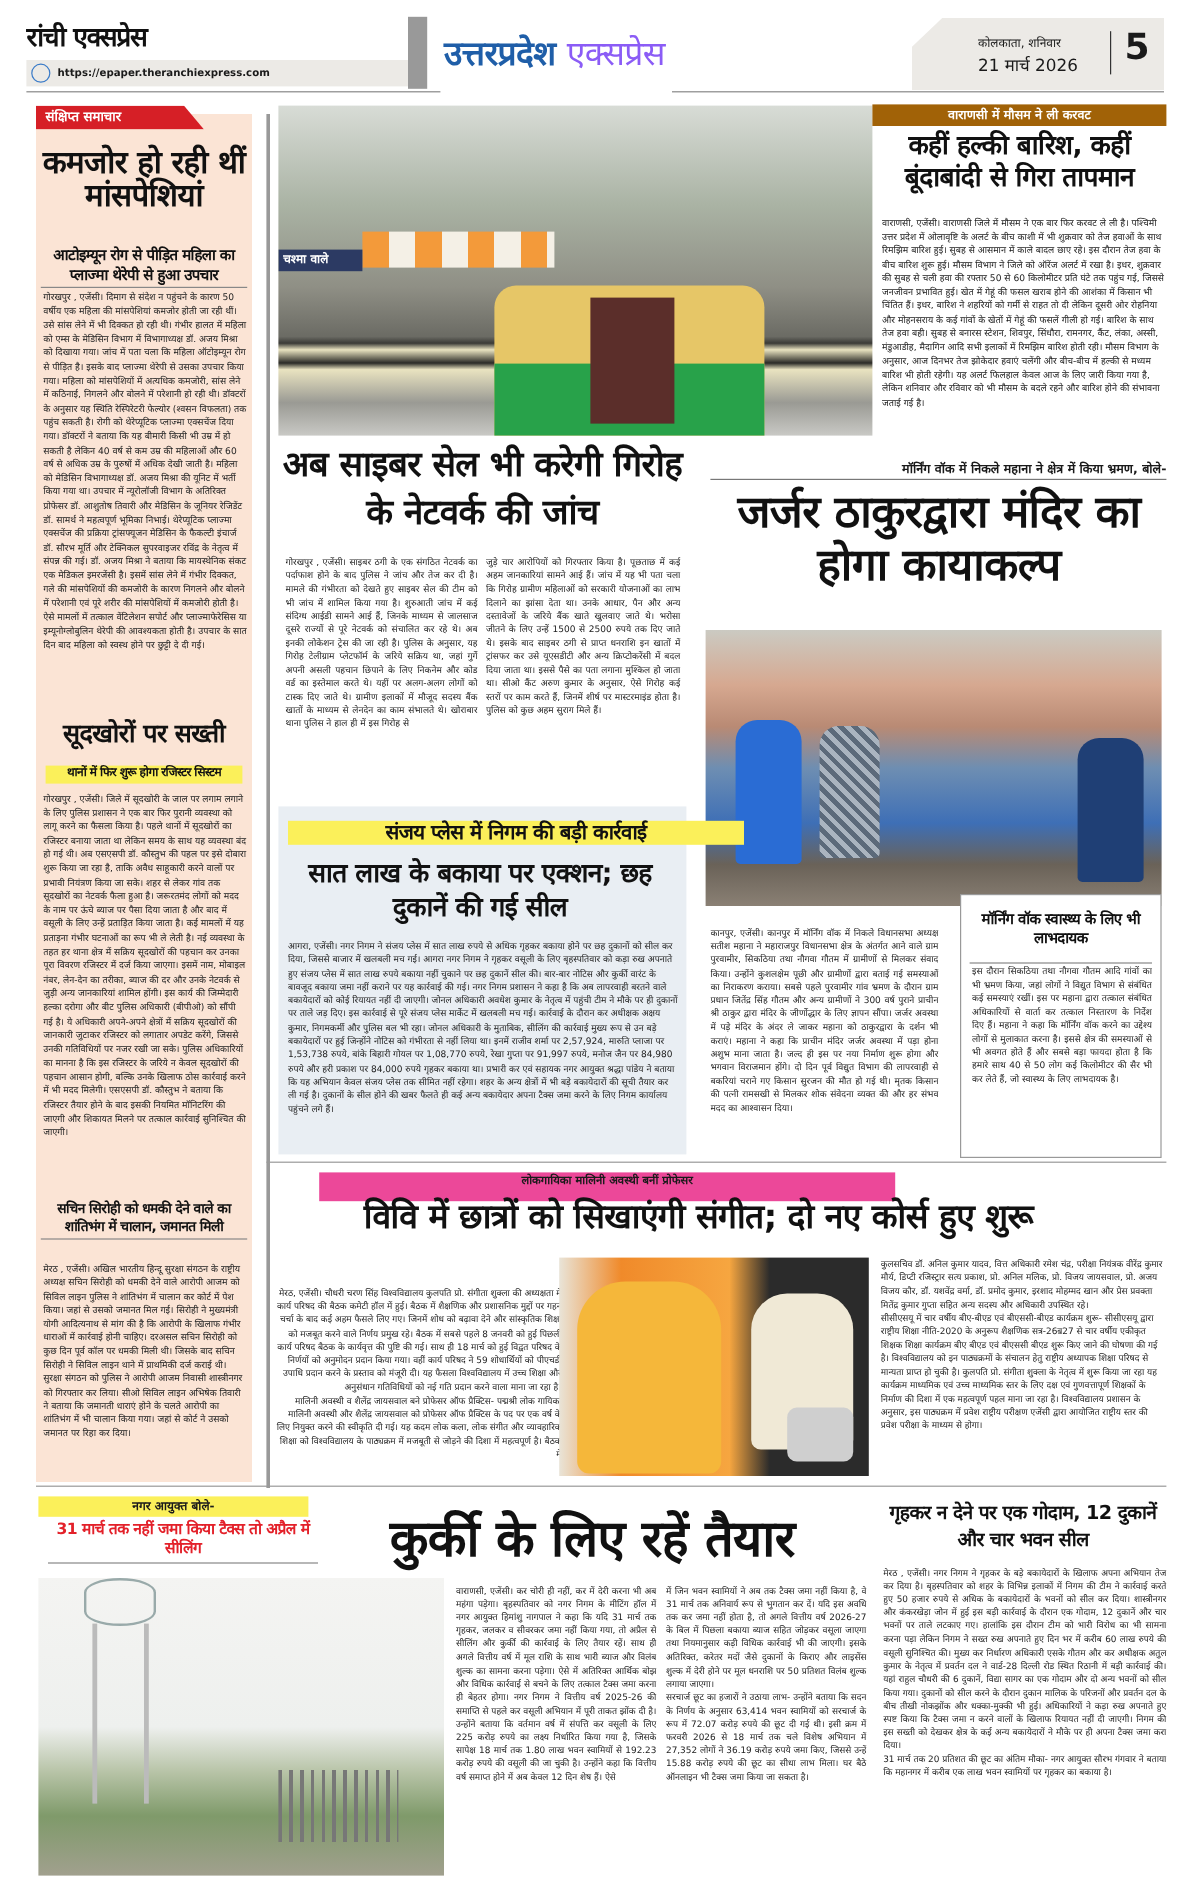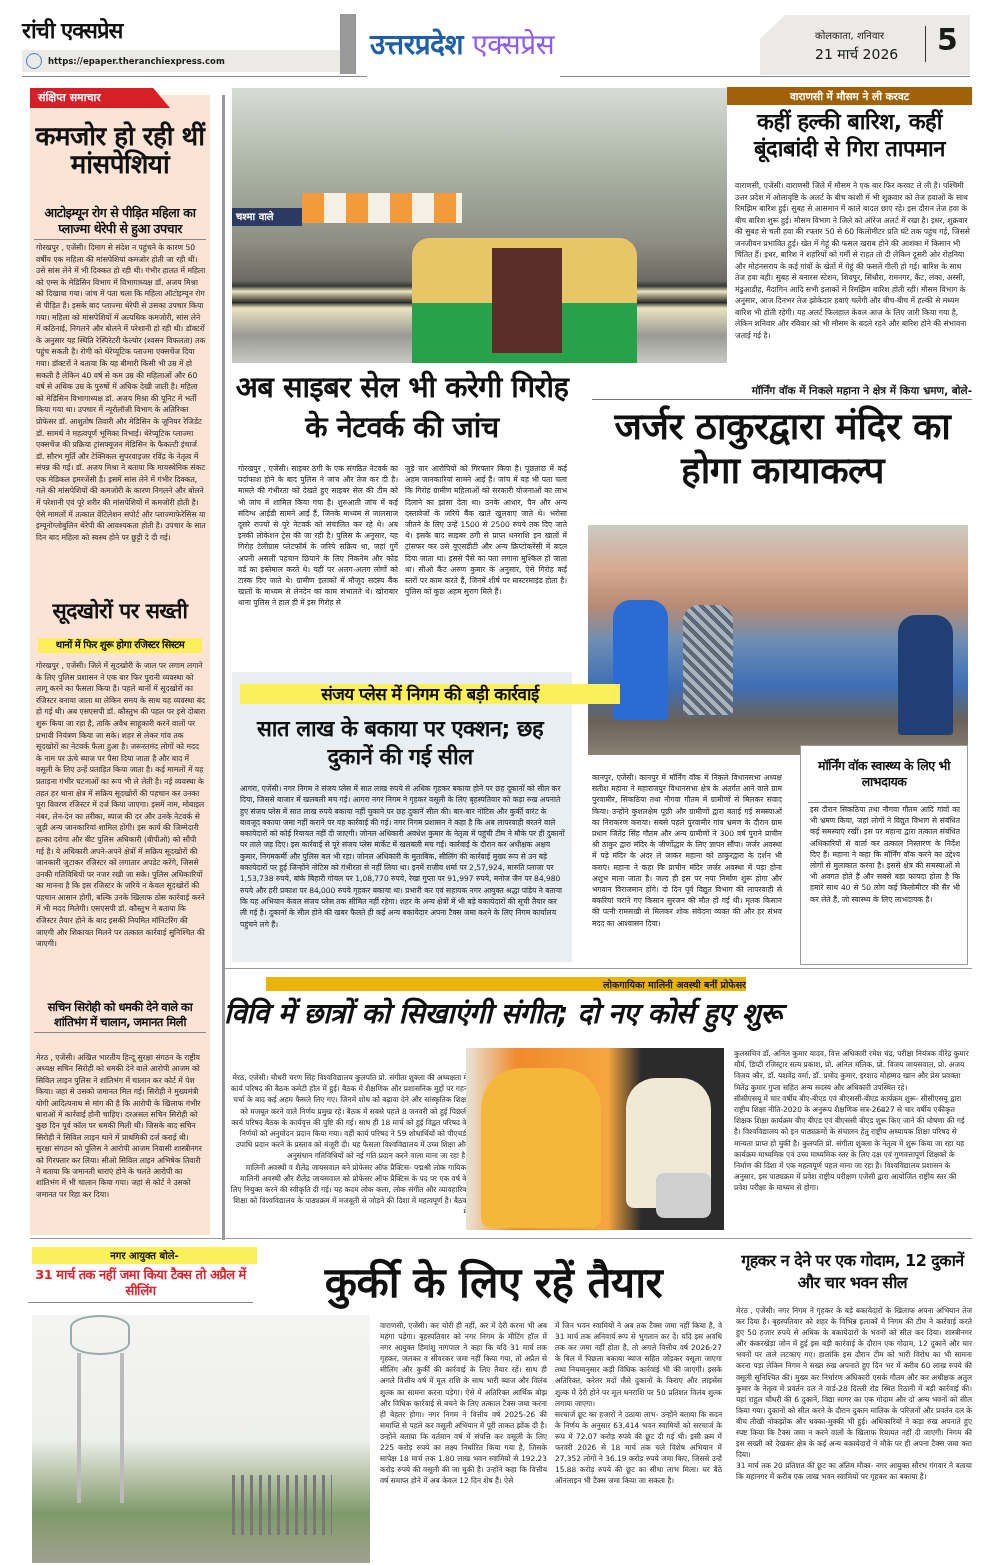--- a/index.html
+++ b/index.html
@@ -87,42 +87,42 @@
 <div class="abs hl" style="left:808px;top:758px;width:152px;font-size:12.5px;line-height:16px;border-bottom:1px solid #888;padding-bottom:12px">मॉर्निंग वॉक स्वास्थ्य के लिए भी लाभदायक</div>
 <div class="abs body-text" style="left:810px;top:804px;width:150px;height:150px;overflow:hidden;font-size:7.5px;line-height:11.2px">इस दौरान सिकठिया तथा नौगवा गौतम आदि गांवों का भी भ्रमण किया, जहां लोगों ने विद्युत विभाग से संबंधित कई समस्याएं रखीं। इस पर महाना द्वारा तत्काल संबंधित अधिकारियों से वार्ता कर तत्काल निस्तारण के निर्देश दिए हैं। महाना ने कहा कि मॉर्निंग वॉक करने का उद्देश्य लोगों से मुलाकात करना है। इससे क्षेत्र की समस्याओं से भी अवगत होते हैं और सबसे बड़ा फायदा होता है कि हमारे साथ 40 से 50 लोग कई किलोमीटर की सैर भी कर लेते हैं, जो स्वास्थ्य के लिए लाभदायक है।</div>
 
 <div class="abs" style="left:232px;top:672px;width:340px;height:290px;background:#e9eef3"></div>
 <div class="abs hl" style="left:240px;top:684px;width:380px;font-size:17px;background:#fbf05a;padding:1px 0">संजय प्लेस में निगम की बड़ी कार्रवाई</div>
 <div class="abs hl" style="left:240px;top:715px;width:320px;font-size:22px;line-height:28px">सात लाख के बकाया पर एक्शन; छह दुकानें की गई सील</div>
 <div class="abs body-text" style="left:240px;top:783px;width:326px;height:170px;overflow:hidden;font-size:7.5px;line-height:11.3px;text-align:left">आगरा, एजेंसी। नगर निगम ने संजय प्लेस में सात लाख रुपये से अधिक गृहकर बकाया होने पर छह दुकानों को सील कर दिया, जिससे बाजार में खलबली मच गई। आगरा नगर निगम ने गृहकर वसूली के लिए बृहस्पतिवार को कड़ा रुख अपनाते हुए संजय प्लेस में सात लाख रुपये बकाया नहीं चुकाने पर छह दुकानें सील की। बार-बार नोटिस और कुर्की वारंट के बावजूद बकाया जमा नहीं कराने पर यह कार्रवाई की गई। नगर निगम प्रशासन ने कहा है कि अब लापरवाही बरतने वाले बकायेदारों को कोई रियायत नहीं दी जाएगी। जोनल अधिकारी अवधेश कुमार के नेतृत्व में पहुंची टीम ने मौके पर ही दुकानों पर ताले जड़ दिए। इस कार्रवाई से पूरे संजय प्लेस मार्केट में खलबली मच गई। कार्रवाई के दौरान कर अधीक्षक अक्षय कुमार, निगमकर्मी और पुलिस बल भी रहा। जोनल अधिकारी के मुताबिक, सीलिंग की कार्रवाई मुख्य रूप से उन बड़े बकायेदारों पर हुई जिन्होंने नोटिस को गंभीरता से नहीं लिया था। इनमें राजीव शर्मा पर 2,57,924, मारुति प्लाजा पर 1,53,738 रुपये, बांके बिहारी गोयल पर 1,08,770 रुपये, रेखा गुप्ता पर 91,997 रुपये, मनोज जैन पर 84,980 रुपये और हरी प्रकाश पर 84,000 रुपये गृहकर बकाया था। प्रभारी कर एवं सहायक नगर आयुक्त श्रद्धा पांडेय ने बताया कि यह अभियान केवल संजय प्लेस तक सीमित नहीं रहेगा। शहर के अन्य क्षेत्रों में भी बड़े बकायेदारों की सूची तैयार कर ली गई है। दुकानों के सील होने की खबर फैलते ही कई अन्य बकायेदार अपना टैक्स जमा करने के लिए निगम कार्यालय पहुंचने लगे हैं।</div>
 
 <div class="abs" style="left:222px;top:968px;width:750px;height:1px;background:#999"></div>
 
-<div class="abs" style="left:266px;top:977px;width:480px;height:14px;background:#eab308;font-size:9.5px;font-weight:bold;text-align:right;line-height:16px">लोकगायिका मालिनी अवस्थी बनीं प्रोफेसर</div>
-<div class="abs hl" style="left:224px;top:995px;width:740px;font-size:28px;line-height:38px;font-style:italic;text-align:left">विवि में छात्रों को सिखाएंगी संगीत; दो नए कोर्स हुए शुरू</div>
+<div class="abs" style="left:266px;top:977px;width:480px;height:24px;background:#ec4899;font-size:9.5px;font-weight:bold;text-align:center;line-height:16px">लोकगायिका मालिनी अवस्थी बनीं प्रोफेसर</div>
+<div class="abs hl" style="left:212px;top:995px;width:740px;font-size:28px;line-height:38px;text-align:center">विवि में छात्रों को सिखाएंगी संगीत; दो नए कोर्स हुए शुरू</div>
 <div class="abs body-text" style="left:228px;top:1072px;width:240px;height:190px;overflow:hidden;font-size:7.4px;line-height:11.2px;text-align:right">
   <span>मेरठ, एजेंसी। चौधरी चरण सिंह विश्वविद्यालय कुलपति प्रो. संगीता शुक्ला की अध्यक्षता में कार्य परिषद की बैठक कमेटी हॉल में हुई। बैठक में शैक्षणिक और प्रशासनिक मुद्दों पर गहन चर्चा के बाद कई अहम फैसले लिए गए। जिनमें शोध को बढ़ावा देने और सांस्कृतिक शिक्षा को मजबूत करने वाले निर्णय प्रमुख रहे। बैठक में सबसे पहले 8 जनवरी को हुई पिछली कार्य परिषद बैठक के कार्यवृत्त की पुष्टि की गई। साथ ही 18 मार्च को हुई विद्वत परिषद के निर्णयों को अनुमोदन प्रदान किया गया। वहीं कार्य परिषद ने 59 शोधार्थियों को पीएचडी उपाधि प्रदान करने के प्रस्ताव को मंजूरी दी। यह फैसला विश्वविद्यालय में उच्च शिक्षा और अनुसंधान गतिविधियों को नई गति प्रदान करने वाला माना जा रहा है।</span><br>
   <b>मालिनी अवस्थी व शैलेंद्र जायसवाल बने प्रोफेसर ऑफ प्रैक्टिस-</b>
   <span>पद्मश्री लोक गायिका मालिनी अवस्थी और शैलेंद्र जायसवाल को प्रोफेसर ऑफ प्रैक्टिस के पद पर एक वर्ष के लिए नियुक्त करने की स्वीकृति दी गई। यह कदम लोक कला, लोक संगीत और व्यावहारिक शिक्षा को विश्वविद्यालय के पाठ्यक्रम में मजबूती से जोड़ने की दिशा में महत्वपूर्ण है। बैठक में</span>
 </div>
 <div class="abs photo" style="left:466px;top:1048px;width:258px;height:182px;background:linear-gradient(90deg,#e9e4d8 0%,#f08a2a 20%,#f6a640 55%,#2b2b2b 68%,#2b2b2b 100%)">
   <div class="abs" style="left:15px;top:20px;width:120px;height:160px;background:#f5b73a;border-radius:40px 40px 10px 10px"></div>
   <div class="abs" style="left:160px;top:30px;width:85px;height:130px;background:#f0e9d6;border-radius:30px 30px 8px 8px"></div>
   <div class="abs" style="left:190px;top:125px;width:55px;height:45px;background:#cfcfcf;border-radius:8px"></div>
 </div>
 <div class="abs body-text" style="left:734px;top:1048px;width:238px;height:190px;overflow:hidden;font-size:7.4px;line-height:11.2px;text-align:left">
   <span>कुलसचिव डॉ. अनिल कुमार यादव, वित्त अधिकारी रमेश चंद्र, परीक्षा नियंत्रक वीरेंद्र कुमार मौर्य, डिप्टी रजिस्ट्रार सत्य प्रकाश, प्रो. अनिल मलिक, प्रो. विजय जायसवाल, प्रो. अजय विजय कौर, डॉ. यशवेंद्र वर्मा, डॉ. प्रमोद कुमार, इरशाद मोहम्मद खान और प्रेस प्रवक्ता मितेंद्र कुमार गुप्ता सहित अन्य सदस्य और अधिकारी उपस्थित रहे।</span><br>
   <b>सीसीएसयू में चार वर्षीय बीए-बीएड एवं बीएससी-बीएड कार्यक्रम शुरू-</b>
   <span>सीसीएसयू द्वारा राष्ट्रीय शिक्षा नीति-2020 के अनुरूप शैक्षणिक सत्र-26ॿ27 से चार वर्षीय एकीकृत शिक्षक शिक्षा कार्यक्रम बीए बीएड एवं बीएससी बीएड शुरू किए जाने की घोषणा की गई है। विश्वविद्यालय को इन पाठ्यक्रमों के संचालन हेतु राष्ट्रीय अध्यापक शिक्षा परिषद से मान्यता प्राप्त हो चुकी है। कुलपति प्रो. संगीता शुक्ला के नेतृत्व में शुरू किया जा रहा यह कार्यक्रम माध्यमिक एवं उच्च माध्यमिक स्तर के लिए दक्ष एवं गुणवत्तापूर्ण शिक्षकों के निर्माण की दिशा में एक महत्वपूर्ण पहल माना जा रहा है। विश्वविद्यालय प्रशासन के अनुसार, इस पाठ्यक्रम में प्रवेश राष्ट्रीय परीक्षण एजेंसी द्वारा आयोजित राष्ट्रीय स्तर की प्रवेश परीक्षा के माध्यम से होगा।</span>
 </div>
 
 <div class="abs" style="left:30px;top:1238px;width:942px;height:1px;background:#999"></div>
 
 <div class="abs" style="left:32px;top:1247px;width:225px;height:17px;background:#fbf05a;font-size:10px;font-weight:bold;text-align:center;line-height:17px">नगर आयुक्त बोले-</div>
-<div class="abs hl" style="left:28px;top:1267px;width:225px;font-size:13px;line-height:16px;color:#e3212a;border-bottom:1px solid #888;padding-bottom:3px">31 मार्च तक नहीं जमा किया टैक्स तो अप्रैल में सीलिंग</div>
+<div class="abs hl" style="left:40px;top:1267px;width:225px;font-size:13px;line-height:16px;color:#e3212a;border-bottom:1px solid #888;padding-bottom:3px">31 मार्च तक नहीं जमा किया टैक्स तो अप्रैल में सीलिंग</div>
 <div class="abs photo" style="left:32px;top:1315px;width:338px;height:248px;background:linear-gradient(#f4f4f2 0%,#eef0ee 50%,#b8c4a8 65%,#7f9a6a 80%,#a1a08e 100%)">
   <div class="abs" style="left:38px;top:0;width:60px;height:40px;border:2px solid #9aa;border-radius:50%/30%"></div>
   <div class="abs" style="left:45px;top:38px;width:4px;height:150px;background:#bbb"></div>
   <div class="abs" style="left:88px;top:38px;width:4px;height:150px;background:#bbb"></div>
   <div class="abs" style="left:200px;top:160px;width:100px;height:60px;background:repeating-linear-gradient(90deg,#777 0 3px,transparent 3px 9px)"></div>
 </div>
 <div class="abs hl" style="left:266px;top:1255px;width:455px;font-size:42px;line-height:56px">कुर्की के लिए रहें तैयार</div>
 <div class="abs body-text" style="left:380px;top:1320px;width:167px;height:240px;overflow:hidden;font-size:7.4px;line-height:11.1px">वाराणसी, एजेंसी। कर चोरी ही नहीं, कर में देरी करना भी अब महंगा पड़ेगा। बृहस्पतिवार को नगर निगम के मीटिंग हॉल में नगर आयुक्त हिमांशु नागपाल ने कहा कि यदि 31 मार्च तक गृहकर, जलकर व सीवरकर जमा नहीं किया गया, तो अप्रैल से सीलिंग और कुर्की की कार्रवाई के लिए तैयार रहें। साथ ही अगले वित्तीय वर्ष में मूल राशि के साथ भारी ब्याज और विलंब शुल्क का सामना करना पड़ेगा। ऐसे में अतिरिक्त आर्थिक बोझ और विधिक कार्रवाई से बचने के लिए तत्काल टैक्स जमा करना ही बेहतर होगा। नगर निगम ने वित्तीय वर्ष 2025-26 की समाप्ति से पहले कर वसूली अभियान में पूरी ताकत झोंक दी है। उन्होंने बताया कि वर्तमान वर्ष में संपत्ति कर वसूली के लिए 225 करोड़ रुपये का लक्ष्य निर्धारित किया गया है, जिसके सापेक्ष 18 मार्च तक 1.80 लाख भवन स्वामियों से 192.23 करोड़ रुपये की वसूली की जा चुकी है। उन्होंने कहा कि वित्तीय वर्ष समाप्त होने में अब केवल 12 दिन शेष हैं। ऐसे</div>
 <div class="abs body-text" style="left:555px;top:1320px;width:167px;height:240px;overflow:hidden;font-size:7.4px;line-height:11.1px">
   <span>में जिन भवन स्वामियों ने अब तक टैक्स जमा नहीं किया है, वे 31 मार्च तक अनिवार्य रूप से भुगतान कर दें। यदि इस अवधि तक कर जमा नहीं होता है, तो अगले वित्तीय वर्ष 2026-27 के बिल में पिछला बकाया ब्याज सहित जोड़कर वसूला जाएगा तथा नियमानुसार कड़ी विधिक कार्रवाई भी की जाएगी। इसके अतिरिक्त, करेतर मदों जैसे दुकानों के किराए और लाइसेंस शुल्क में देरी होने पर मूल धनराशि पर 50 प्रतिशत विलंब शुल्क लगाया जाएगा।</span><br>

